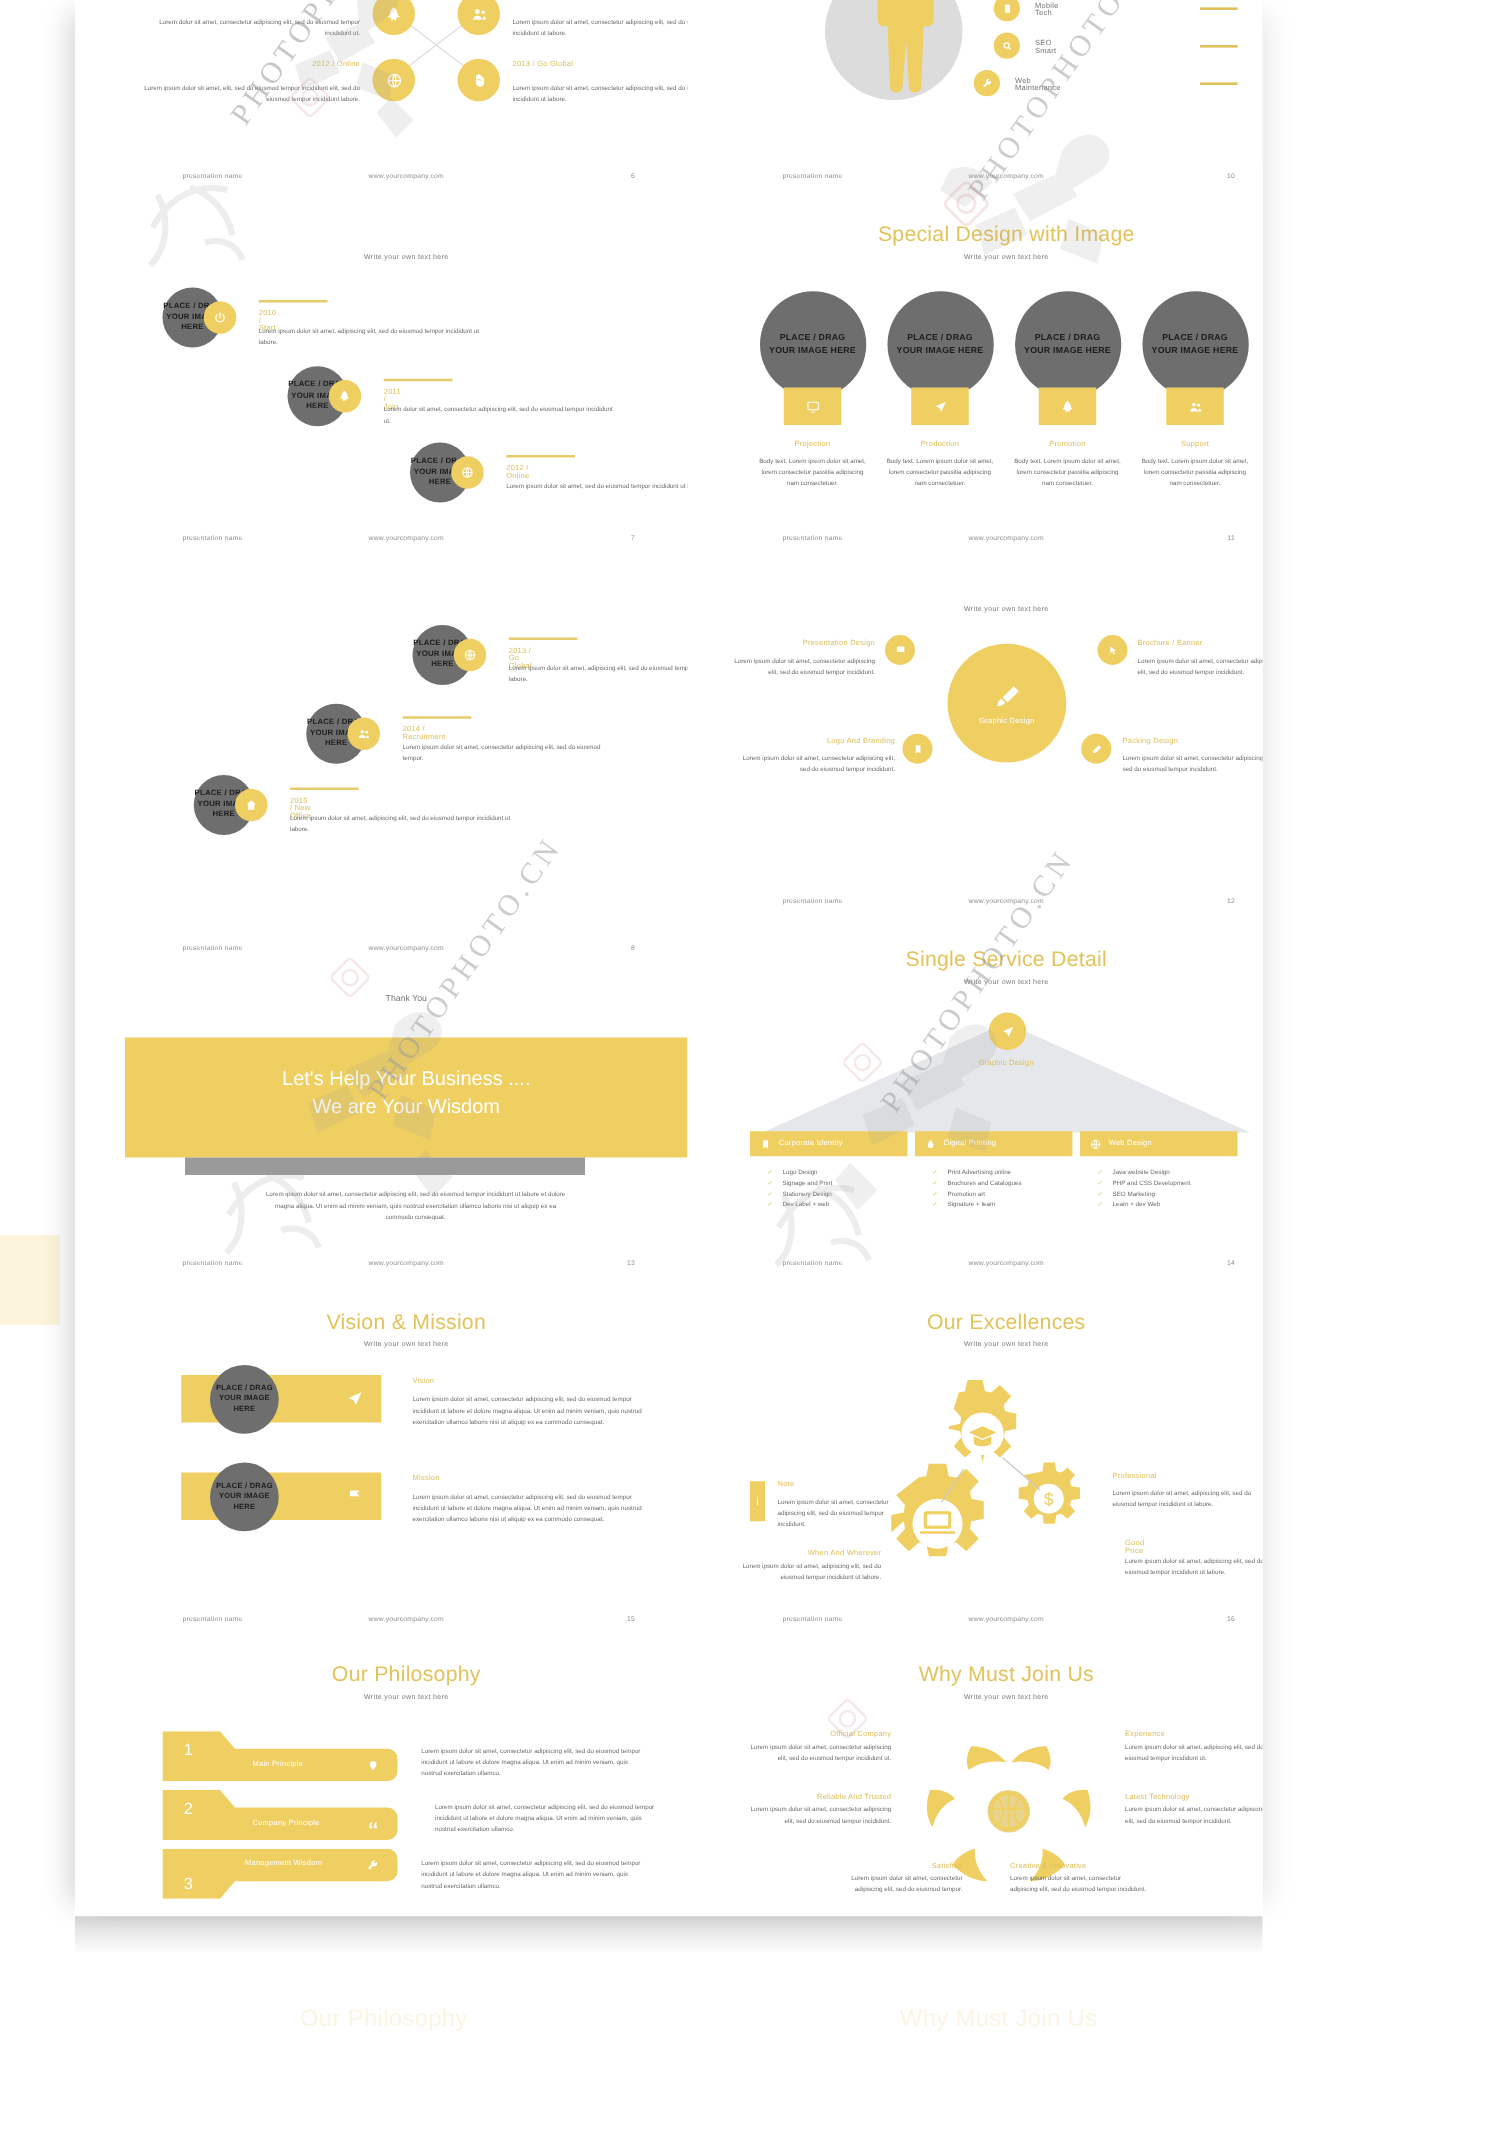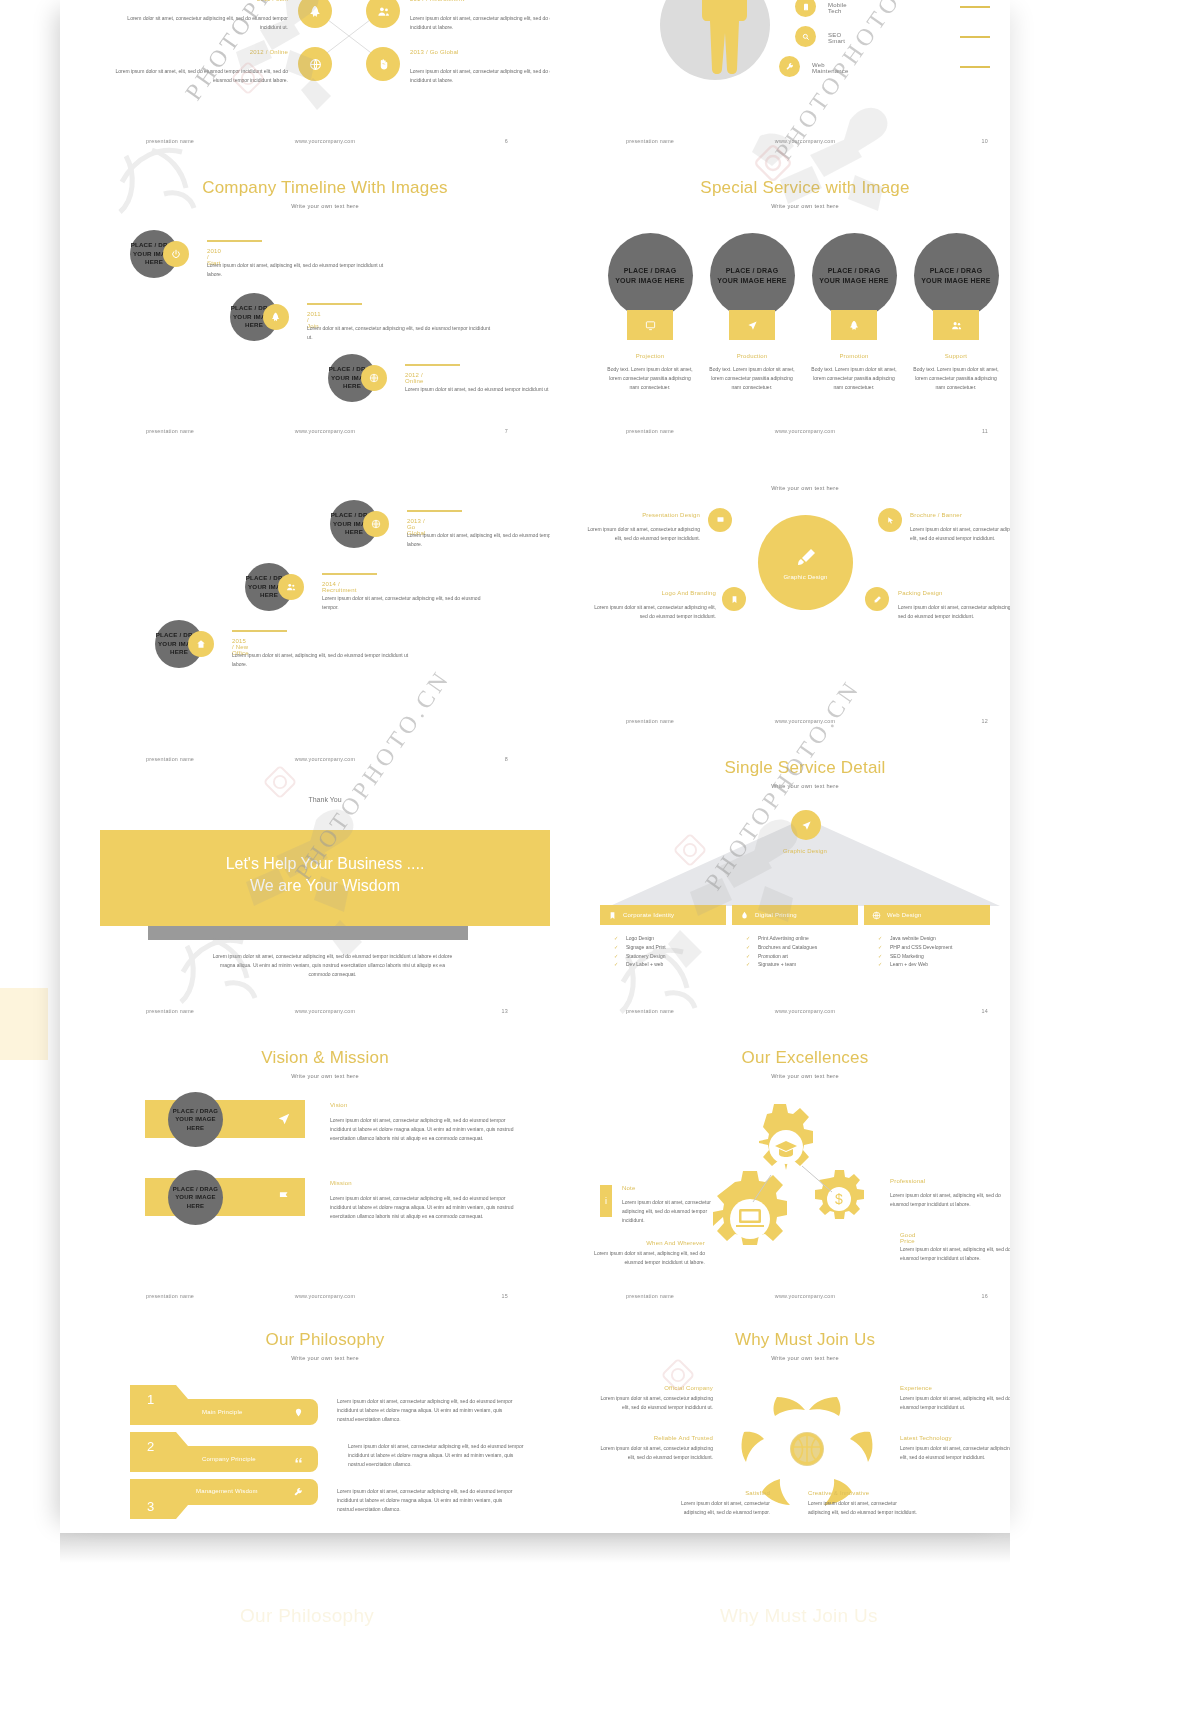--- a/index.html
+++ b/index.html
@@ -192,21 +192,20 @@
   </div>
 
   <div class="slide" style="left:40px; top:130px; width:450px; height:290px;">
     <div class="slide-inner">
       <div class="slide-footer" style="top:0;bottom:auto;">
         <span class="f-left">presentation name</span>
         <span class="f-mid">www.yourcompany.com</span>
         <span class="f-num">6</span>
       </div>
 
-      <div class="s-title" style="top:48px;">Company Timeline With Images</div>
       <div class="s-sub" style="top:73px;">Write your own text here</div>
 
       <div style="position:absolute;left:10px;top:100px;">
         <div class="place-circle" style="position:absolute;left:20px;top:0;width:48px;height:48px;">
           <span>PLACE / DRAG<br>YOUR IMAGE HERE</span>
         </div>
         <div class="icon-circle" style="position:absolute;left:53px;top:11px;width:26px;height:26px;">
           <svg width="10" height="10" viewBox="0 0 24 24" fill="none" stroke="#fff" stroke-width="2.4" stroke-linecap="round">
               <path d="M12 3v9"></path>
               <path d="M6.5 6.5a8 8 0 1011 0"></path>
@@ -249,21 +248,21 @@
   </div>
 
   <div class="slide" style="left:520px; top:130px; width:450px; height:290px;">
     <div class="slide-inner">
       <div class="slide-footer" style="top:0;bottom:auto;">
         <span class="f-left">presentation name</span>
         <span class="f-mid">www.yourcompany.com</span>
         <span class="f-num">10</span>
       </div>
 
-      <div class="s-title" style="top:48px;">Special Service with Image</div>
+      <div class="s-title" style="top:48px;">Special Design with Image</div>
       <div class="s-sub" style="top:73px;">Write your own text here</div>
 
       <div style="position:absolute;left:20px;top:103px;width:100px;">
         <div class="place-circle" style="width:85px;height:85px;margin:0 auto;font-size:7px;">
           <span>PLACE / DRAG<br>YOUR IMAGE HERE</span>
         </div>
         <div class="goldbg" style="width:46px;height:30px;margin:-8px auto 0;display:flex;align-items:center;justify-content:center;">
           <svg width="11" height="11" viewBox="0 0 24 24" fill="none" stroke="#fff" stroke-width="2">
               <rect x="3" y="4" width="18" height="13" rx="1.5"></rect>
               <path d="M9 21h6"></path>

